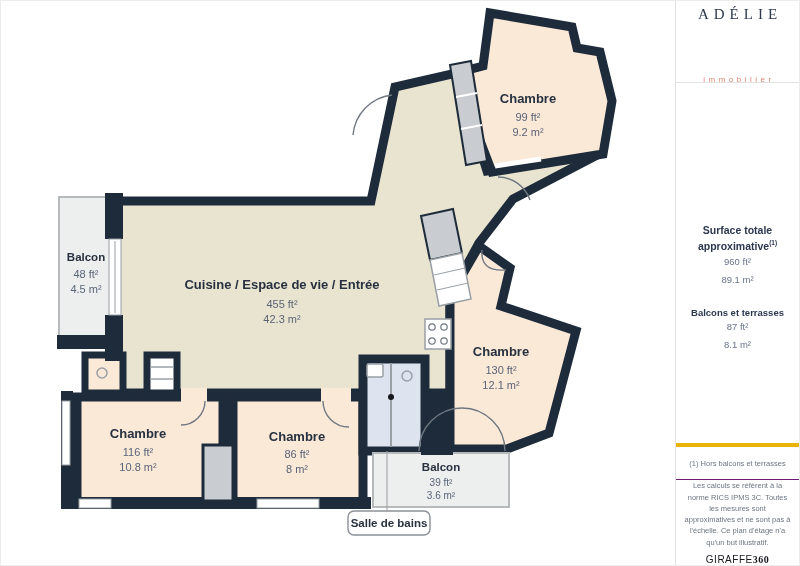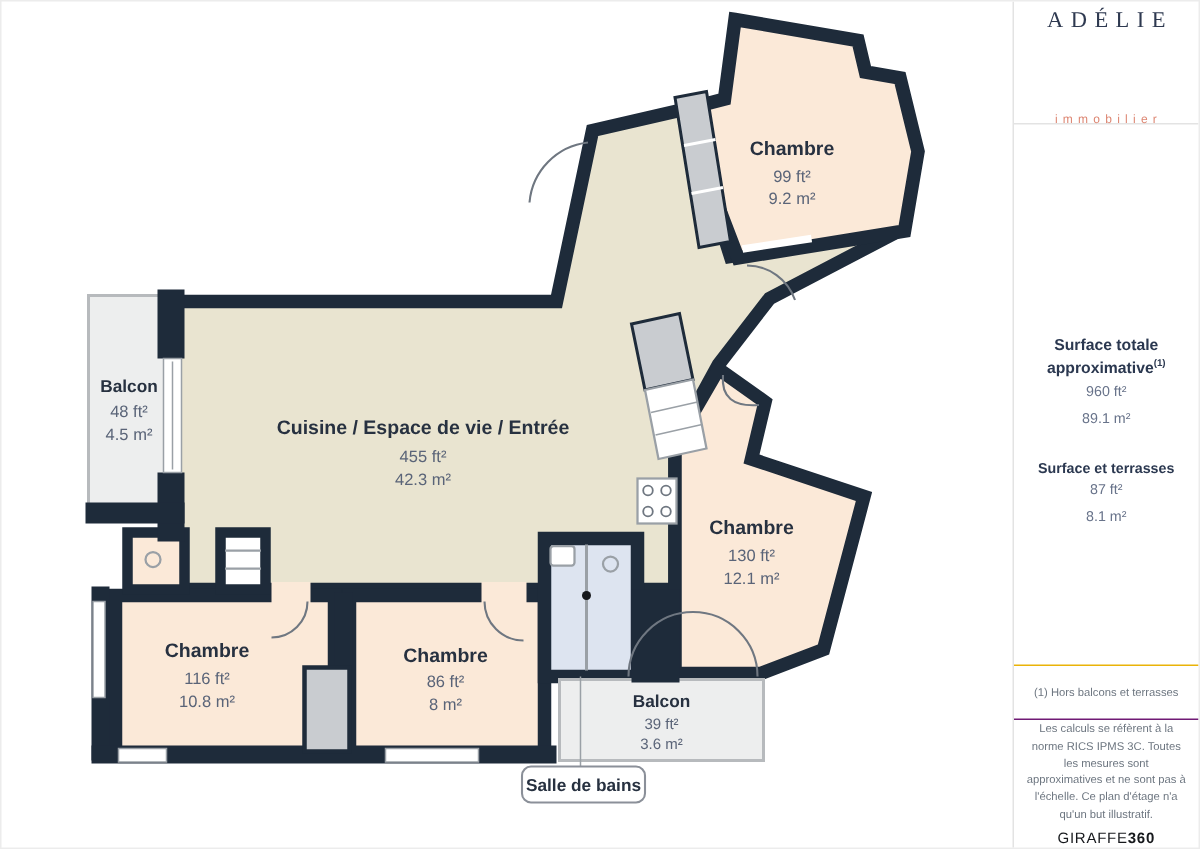--- a/index.html
+++ b/index.html
@@ -25,33 +25,33 @@
   }
   .brand-tagline{
     font-size:8px;letter-spacing:3.5px;color:#dd8672;margin-left:3px;text-transform:lowercase;margin-top:48px;
   }
   .sb-main{flex:1;box-sizing:border-box;padding-top:140px;text-align:center;}
   .sb-title{font-size:10.5px;font-weight:bold;color:#2b3850;line-height:1.4;padding:0 6px;}
   .sb-title sup{font-size:6.5px;}
   .sb-val{font-size:9.5px;color:#68738a;line-height:1.9;}
   .sb-sub{font-size:9.5px;font-weight:bold;color:#2b3850;margin-top:18px;}
   .sb-note{
-    box-sizing:border-box;border-top:1px solid #eab308;height:36px;
+    box-sizing:border-box;border-top:4px solid #eab308;height:36px;
     display:flex;align-items:center;justify-content:center;
     font-size:7.5px;color:#6d7680;text-align:left;padding:4px 6px;
   }
   .sb-legal{
     box-sizing:border-box;border-top:1px solid #701a75;height:88px;
     display:flex;flex-direction:column;align-items:center;justify-content:center;
     padding:4px 7px 6px 7px;text-align:center;
   }
   .legal-text{font-size:7.5px;color:#6d7680;line-height:1.5;}
   .watermark{margin-top:6px;font-size:10px;color:#16181c;letter-spacing:.5px;}
   .watermark .wb{font-weight:400;}
-  .watermark .wr{font-weight:600;}
+  .watermark .wr{font-weight:600;font-family:Liberation Serif, serif;}
   svg text{font-family:"Liberation Sans", sans-serif;}
   .room-title{font-size:13px;font-weight:bold;fill:#273140;}
   .room-title-sm{font-size:11.5px;font-weight:bold;fill:#273140;}
   .room-val{font-size:11px;fill:#5a6478;}
   .room-val-sm{font-size:10px;fill:#5a6478;}
 </style>
 </head>
 <body>
 
 <div class="page">
@@ -216,21 +216,21 @@
       <div class="brand-name">ADÉLIE</div>
       <div class="brand-tagline">immobilier</div>
     </div>
 
     <div class="sb-main">
       <div class="sb-title">
         <span>Surface totale approximative</span><sup>(1)</sup>
       </div>
       <div class="sb-val">960 ft²</div>
       <div class="sb-val">89.1 m²</div>
-      <div class="sb-sub">Surface et terrasses</div>
+      <div class="sb-sub">Balcons et terrasses</div>
       <div class="sb-val">87 ft²</div>
       <div class="sb-val">8.1 m²</div>
     </div>
 
     <div class="sb-note">(1) Hors balcons et terrasses</div>
 
     <div class="sb-legal">
       <div class="legal-text">Les calculs se réfèrent à la norme RICS IPMS 3C. Toutes les mesures sont approximatives et ne sont pas à l'échelle. Ce plan d'étage n'a qu'un but illustratif.</div>
       <div class="watermark">
         <span class="wb">GIRAFFE</span><span class="wr">360</span>

